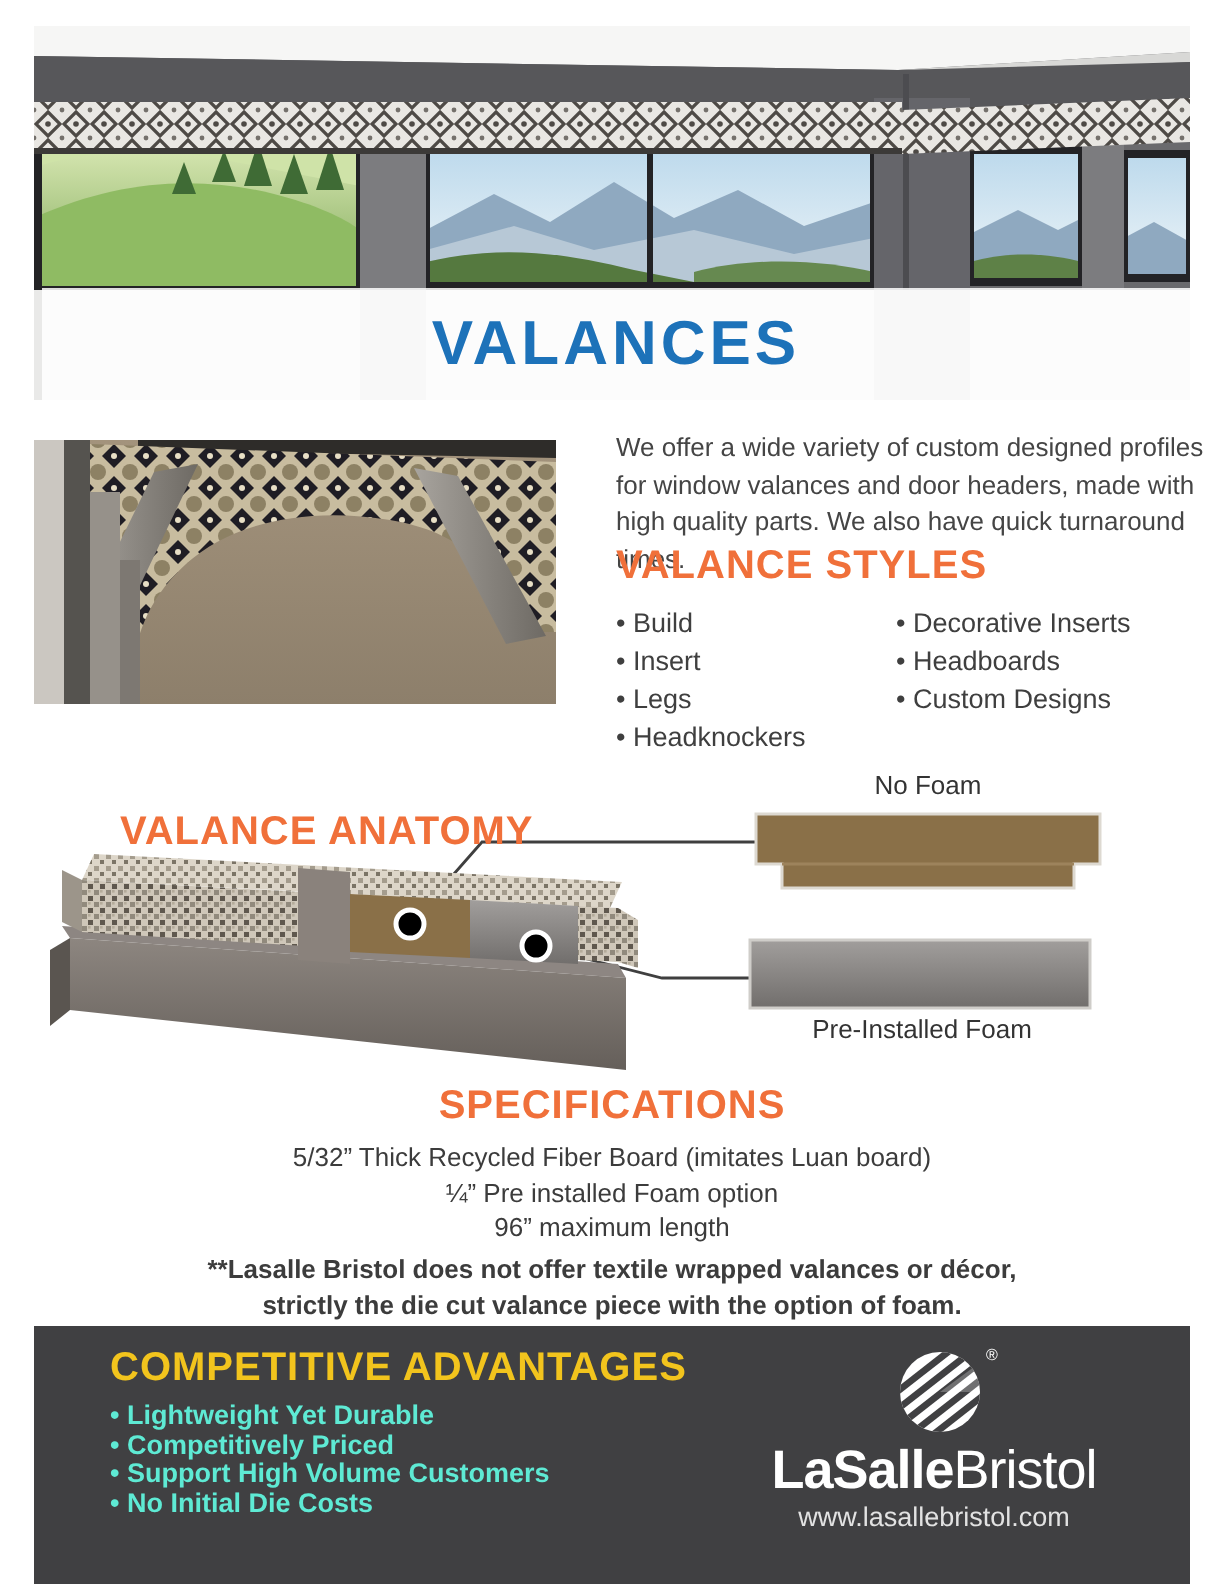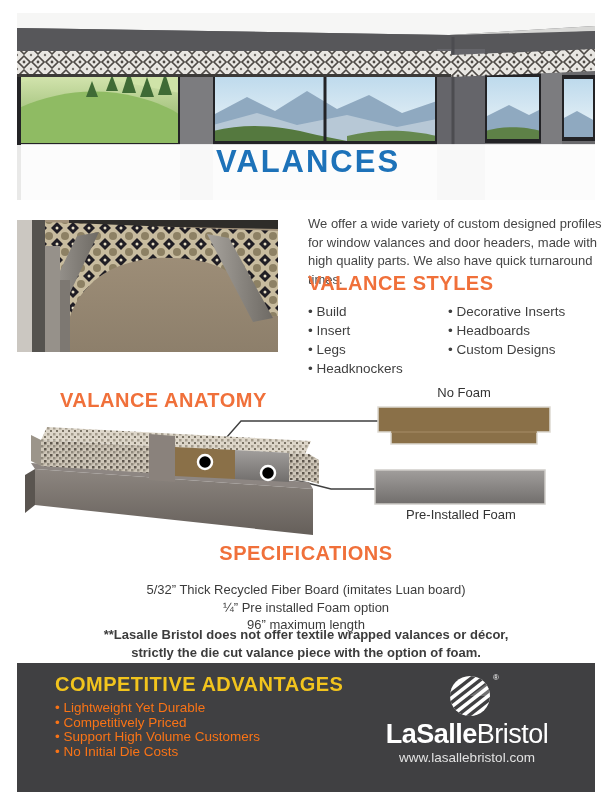--- a/index.html
+++ b/index.html
@@ -5,56 +5,56 @@
   html,body{margin:0;padding:0;background:#ffffff;}
   .page{
     position:relative;width:612px;height:792px;background:#ffffff;overflow:hidden;
     font-family:"Liberation Sans",sans-serif;color:#3f3f3f;
   }
   
   .hero{position:absolute;left:17px;top:13px;width:578px;height:187px;overflow:hidden;}
   .hero svg{display:block;}
   .hero-overlay{
     position:absolute;left:4px;right:0;bottom:0;height:56px;
-    background:rgba(255,255,255,0.85);display:flex;justify-content:center;
+    background:rgba(255,255,255,0.85);display:flex;align-items:center;justify-content:center;
   }
   .hero-title{
     color:#1d72b9;font-size:31px;font-weight:700;letter-spacing:2px;
   }
   
   .closeup{position:absolute;left:17px;top:220px;width:261px;height:132px;}
   .intro{position:absolute;left:308px;top:215px;width:294px;font-size:13px;line-height:18.5px;color:#454545;}
   
   .styles{position:absolute;left:308px;top:272px;width:294px;}
   .orange-heading{color:#f0703a;font-size:20px;font-weight:700;letter-spacing:0.5px;}
   .styles-cols{display:flex;margin-top:7px;}
   .styles-col{width:140px;}
   .bullet-item{font-size:13.5px;line-height:19px;color:#3f3f3f;}
   .bullet-item::before{content:"• ";}
   
   .anatomy{position:absolute;left:17px;top:385px;width:578px;height:165px;}
-  .anatomy-heading{position:absolute;left:43px;top:4px;}
+  .anatomy-heading{position:absolute;left:43px;top:20px;}
   .anatomy svg{position:absolute;left:0;top:0;}
   .anatomy-label{position:absolute;font-size:13px;color:#333;text-align:center;}
   .label-no-foam{left:361px;top:0px;width:172px;}
   .label-foam{left:358px;top:122px;width:172px;}
   
   .specs{position:absolute;left:0;top:542px;width:612px;text-align:center;}
   .spec-line{font-size:13px;line-height:17.5px;color:#3c3c3c;}
-  .specs-lines{margin-top:16px;}
+  .specs-lines{margin-top:5px;}
   .specs-note{position:absolute;left:0;top:626px;width:612px;text-align:center;}
   .note-line{font-size:13px;line-height:17.5px;color:#3c3c3c;font-weight:700;}
   
   .footer{
     position:absolute;left:17px;top:663px;width:578px;height:142px;
     background:#404042;
   }
   .adv-heading{position:absolute;left:38px;top:10px;color:#f2c41d;font-size:20px;font-weight:700;letter-spacing:0.5px;}
   .adv-list{position:absolute;left:38px;top:38px;}
-  .adv-item{color:#f97316;font-size:13.5px;line-height:14.5px;font-weight:400;}
+  .adv-item{color:#5eead4;font-size:13.5px;line-height:14.5px;font-weight:700;}
   .adv-item::before{content:"• ";}
   .logo-block{position:absolute;right:28px;top:12px;width:200px;text-align:center;}
   .logo-globe{position:relative;display:inline-block;height:42px;margin-left:14px;}
   .reg-mark{color:#ffffff;font-size:8px;vertical-align:top;position:relative;top:-2px;}
   .brand-line{margin-top:-2px;white-space:nowrap;}
   .brand-bold{color:#ffffff;font-size:27px;font-weight:700;letter-spacing:-0.5px;text-align:center;}
   .brand-light{color:#ffffff;font-size:27px;font-weight:400;letter-spacing:-0.5px;}
   .website{color:#e2e2e2;font-size:13.5px;margin-top:0px;}
 </style>
 </head>

